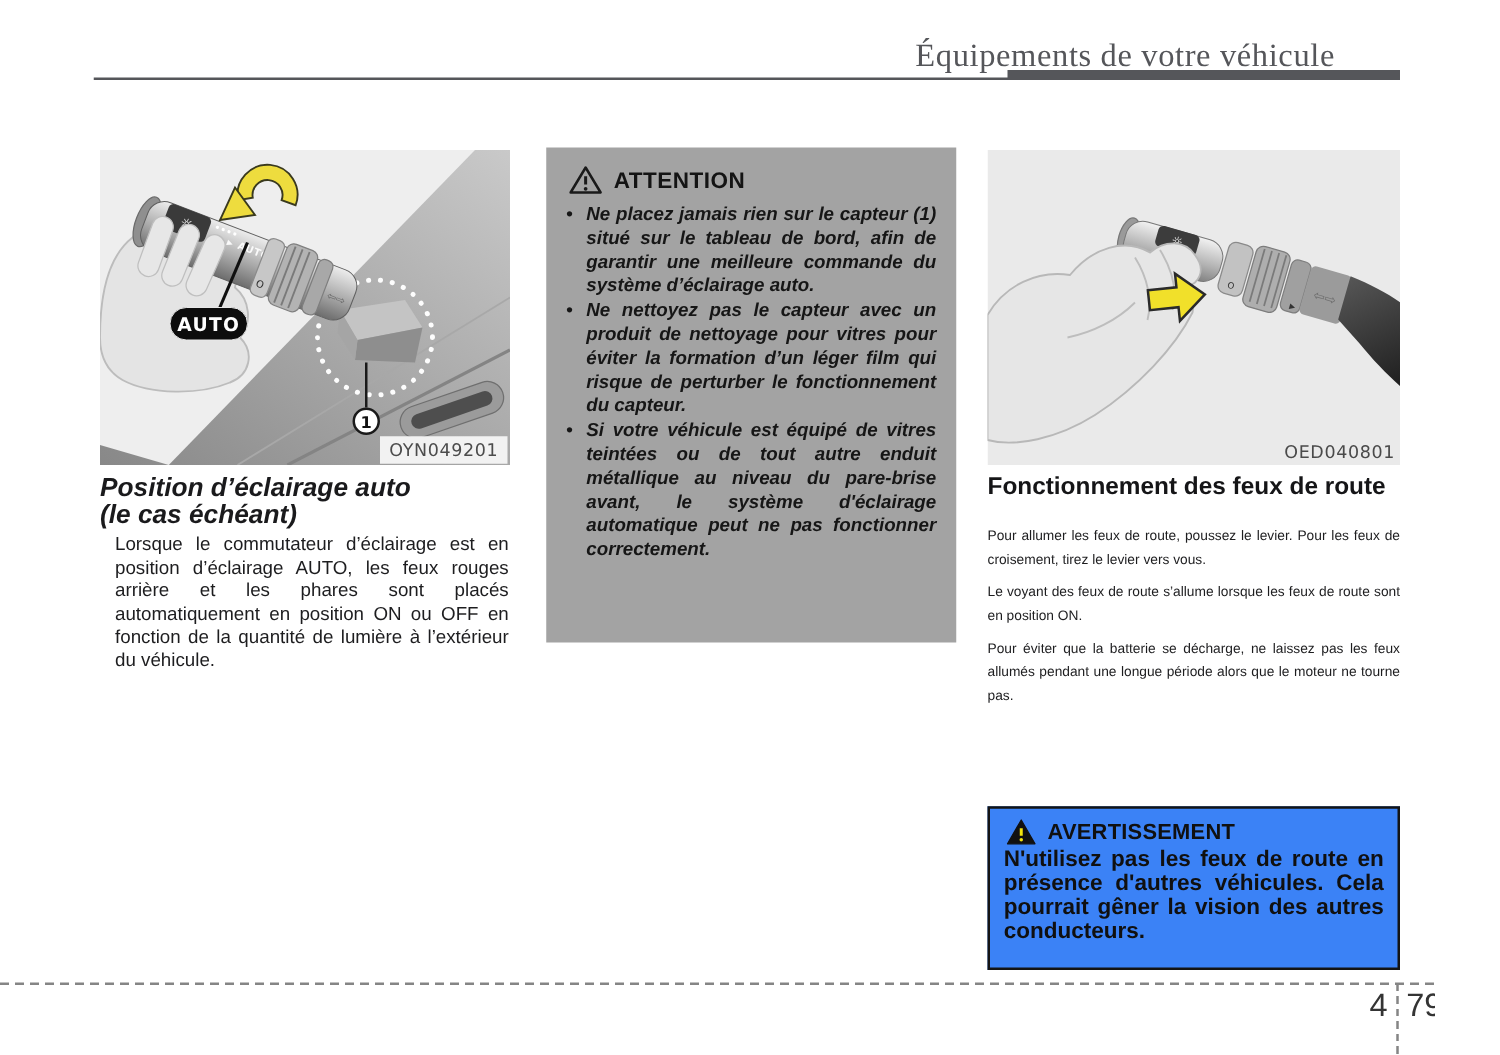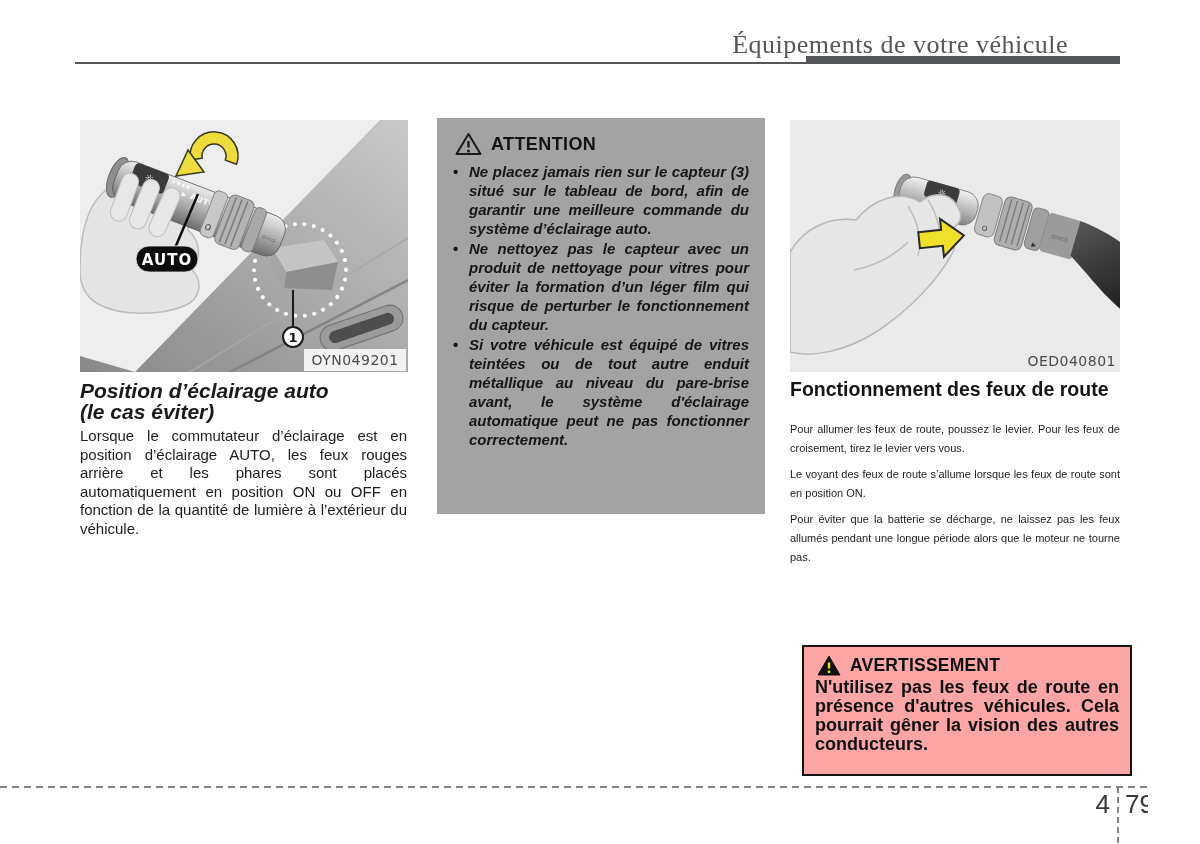--- a/index.html
+++ b/index.html
@@ -14,39 +14,39 @@
 
   
   .figure{position:absolute;}
   .fig1{left:80px;top:120px;width:328px;height:252px;}
   .fig2{left:790px;top:120px;width:330px;height:252px;}
   svg text{font-family:"DejaVu Sans","Liberation Sans",sans-serif;}
 
   
   .col1text{position:absolute;left:80px;top:380px;width:327px;}
   .caption{font-size:21px;line-height:21px;font-weight:bold;font-style:italic;color:#1a1a1c;}
-  .bodytext{font-size:15px;line-height:18.6px;text-align:justify;margin:5px 0 0 0;}
+  .bodytext{font-size:15px;line-height:18.6px;text-align:justify;margin:5px 0 0 12px;}
 
   
   .attention{position:absolute;left:437px;top:118px;width:328px;height:396px;background:#a3a3a3;
              box-sizing:border-box;padding:12px 16px;}
   .att-head{display:flex;align-items:center;gap:9px;margin:2px 0 6px 2px;}
   .att-title{font-size:18px;font-weight:bold;letter-spacing:.4px;color:#141414;}
   .att-item{display:flex;gap:7px;font-size:15px;line-height:19px;font-weight:bold;font-style:italic;
             text-align:justify;color:#161616;margin-bottom:1px;}
   .att-item .bullet{flex:0 0 9px;font-style:normal;}
 
   
   .col3text{position:absolute;left:790px;top:378px;width:330px;}
   .sec-heading{font-size:19.5px;line-height:23px;font-weight:bold;color:#151517;margin:0 0 19px 0;}
   .col3text p{font-size:11px;line-height:19px;text-align:justify;margin:0 0 7px 0;}
 
   
-  .warnbox{position:absolute;left:790px;top:645px;width:330px;height:131px;background:#fca5a5;
-           border:2px solid #141414;box-sizing:border-box;padding:7px 11px;margin-left:12px;}
+  .warnbox{position:absolute;left:790px;top:645px;width:330px;height:131px;background:#3b82f6;
+           border:2px solid #141414;box-sizing:border-box;padding:7px 11px;}
   .warn-head{display:flex;align-items:center;gap:9px;margin:1px 0 2px 2px;}
   .warn-title{font-size:17.5px;font-weight:bold;color:#101010;letter-spacing:.2px;}
   .warn-body{font-size:18px;line-height:19px;font-weight:bold;text-align:justify;margin:0;color:#101010;}
 
   
   .foot-dash{position:absolute;left:0;top:786px;width:1200px;height:2px;
              background:repeating-linear-gradient(90deg,#858585 0 7px,transparent 7px 12px);}
   .foot-vdash{position:absolute;left:1117px;top:787px;width:2px;height:57px;
               background:repeating-linear-gradient(180deg,#858585 0 6px,transparent 6px 10px);}
   .pg-chap{position:absolute;left:1082px;top:789px;width:28px;text-align:right;font-size:26px;color:#343434;}
@@ -140,36 +140,36 @@
 
       <g>
         <rect x="224" y="229" width="102" height="22" fill="#f2f2f2"></rect>
         <text x="275" y="245" text-anchor="middle" font-size="14" fill="#4c4c4c" letter-spacing="0.5">OYN049201</text>
       </g>
     </svg>
   </div>
 
   <div class="col1text">
     <div class="caption">Position d’éclairage auto</div>
-    <div class="caption">(le cas éviter)</div>
+    <div class="caption">(le cas échéant)</div>
     <p class="bodytext">Lorsque le commutateur d’éclairage est en position d’éclairage AUTO, les feux rouges arrière et les phares sont placés automatiquement en position ON ou OFF en fonction de la quantité de lumière à l’extérieur du véhicule.</p>
   </div>
 
   <div class="attention">
     <div class="att-head">
       <svg width="27" height="24" viewBox="0 0 27 24">
         <polygon points="13.5,2 25.5,22 1.5,22" fill="none" stroke="#1a1a1a" stroke-width="2" stroke-linejoin="round"></polygon>
         <line x1="13.5" y1="9" x2="13.5" y2="15.5" stroke="#1a1a1a" stroke-width="2.4"></line>
         <circle cx="13.5" cy="19" r="1.5" fill="#1a1a1a"></circle>
       </svg>
       <span class="att-title">ATTENTION</span>
     </div>
     <div class="att-item">
       <span class="bullet">•</span>
-      <span>Ne placez jamais rien sur le capteur (3) situé sur le tableau de bord, afin de garantir une meilleure commande du système d’éclairage auto.</span>
+      <span>Ne placez jamais rien sur le capteur (1) situé sur le tableau de bord, afin de garantir une meilleure commande du système d’éclairage auto.</span>
     </div>
     <div class="att-item">
       <span class="bullet">•</span>
       <span>Ne nettoyez pas le capteur avec un produit de nettoyage pour vitres pour éviter la formation d’un léger film qui risque de perturber le fonctionnement du capteur.</span>
     </div>
     <div class="att-item">
       <span class="bullet">•</span>
       <span>Si votre véhicule est équipé de vitres teintées ou de tout autre enduit métallique au niveau du pare-brise avant, le système d'éclairage automatique peut ne pas fonctionner correctement.</span>
     </div>
   </div>

